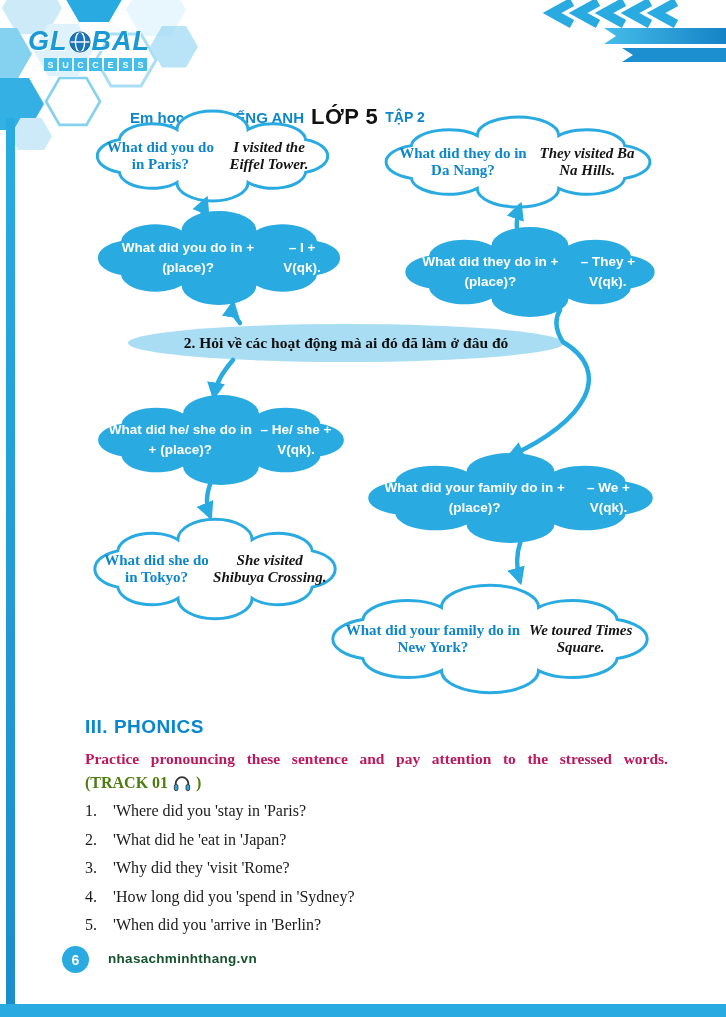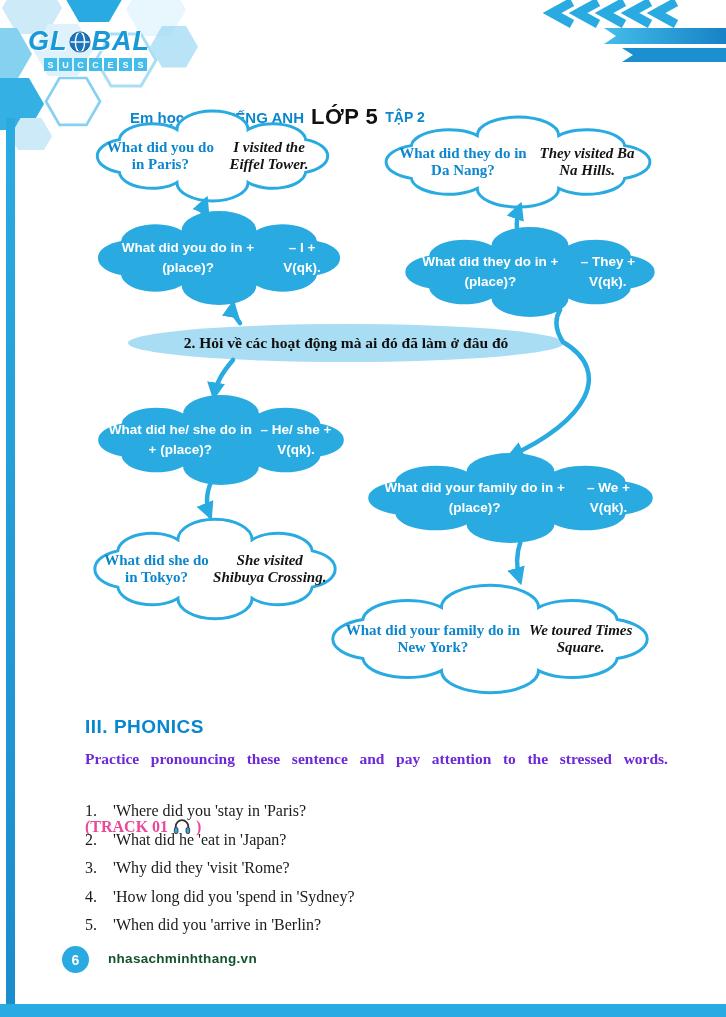--- a/index.html
+++ b/index.html
@@ -38,25 +38,25 @@
   .cloud.blue .l1,.cloud.blue .l2{color:#fff;font-weight:bold;font-size:13.5px;line-height:1.45;}
 
   .center-band{position:absolute;left:128px;top:324px;width:436px;height:38px;background:#a9ddf4;
                border-radius:50%;display:flex;align-items:center;justify-content:center;z-index:2;}
   .center-band span{font-family:"Liberation Serif", serif;font-weight:bold;font-size:15.5px;color:#101010;}
 
   .arrows{position:absolute;left:0;top:0;z-index:3;pointer-events:none;}
 
   
   .phonics-heading{position:absolute;left:85px;top:716px;color:#0886cf;font-weight:bold;font-size:19px;letter-spacing:.5px;}
-  .phonics-instruction{position:absolute;left:85px;top:750px;width:583px;color:#6d28d9;font-weight:bold;
+  .phonics-instruction{position:absolute;left:85px;top:750px;width:583px;color:#be185d;font-weight:bold;
                        font-size:15.5px;font-family:"Liberation Serif", serif;
                        text-align:justify;text-align-last:justify;}
-  .track-line{position:absolute;left:85px;top:774px;display:flex;align-items:flex-start;gap:5px;
-              font-family:"Liberation Serif", serif;font-weight:bold;font-size:16px;color:#ec4899;margin-top:44px;}
+  .track-line{position:absolute;left:85px;top:774px;display:flex;align-items:flex-end;gap:5px;
+              font-family:"Liberation Serif", serif;font-weight:bold;font-size:16px;color:#4d7c0f;}
   .phonics-list{position:absolute;left:85px;top:802px;display:flex;flex-direction:column;gap:10.5px;
                 font-family:"Liberation Serif", serif;font-size:16px;color:#1a1a1a;}
   .phonics-item{display:flex;}
   .phonics-item .num{width:28px;}
 
   
   .page-badge{position:absolute;left:62px;top:946px;width:27px;height:27px;border-radius:50%;background:#29abe2;
               color:#fff;font-weight:bold;font-size:14px;display:flex;align-items:center;justify-content:center;z-index:2;}
   .site-text{position:absolute;left:108px;top:951px;color:#14532d;font-weight:bold;font-size:13.5px;letter-spacing:.3px;}
 </style>

